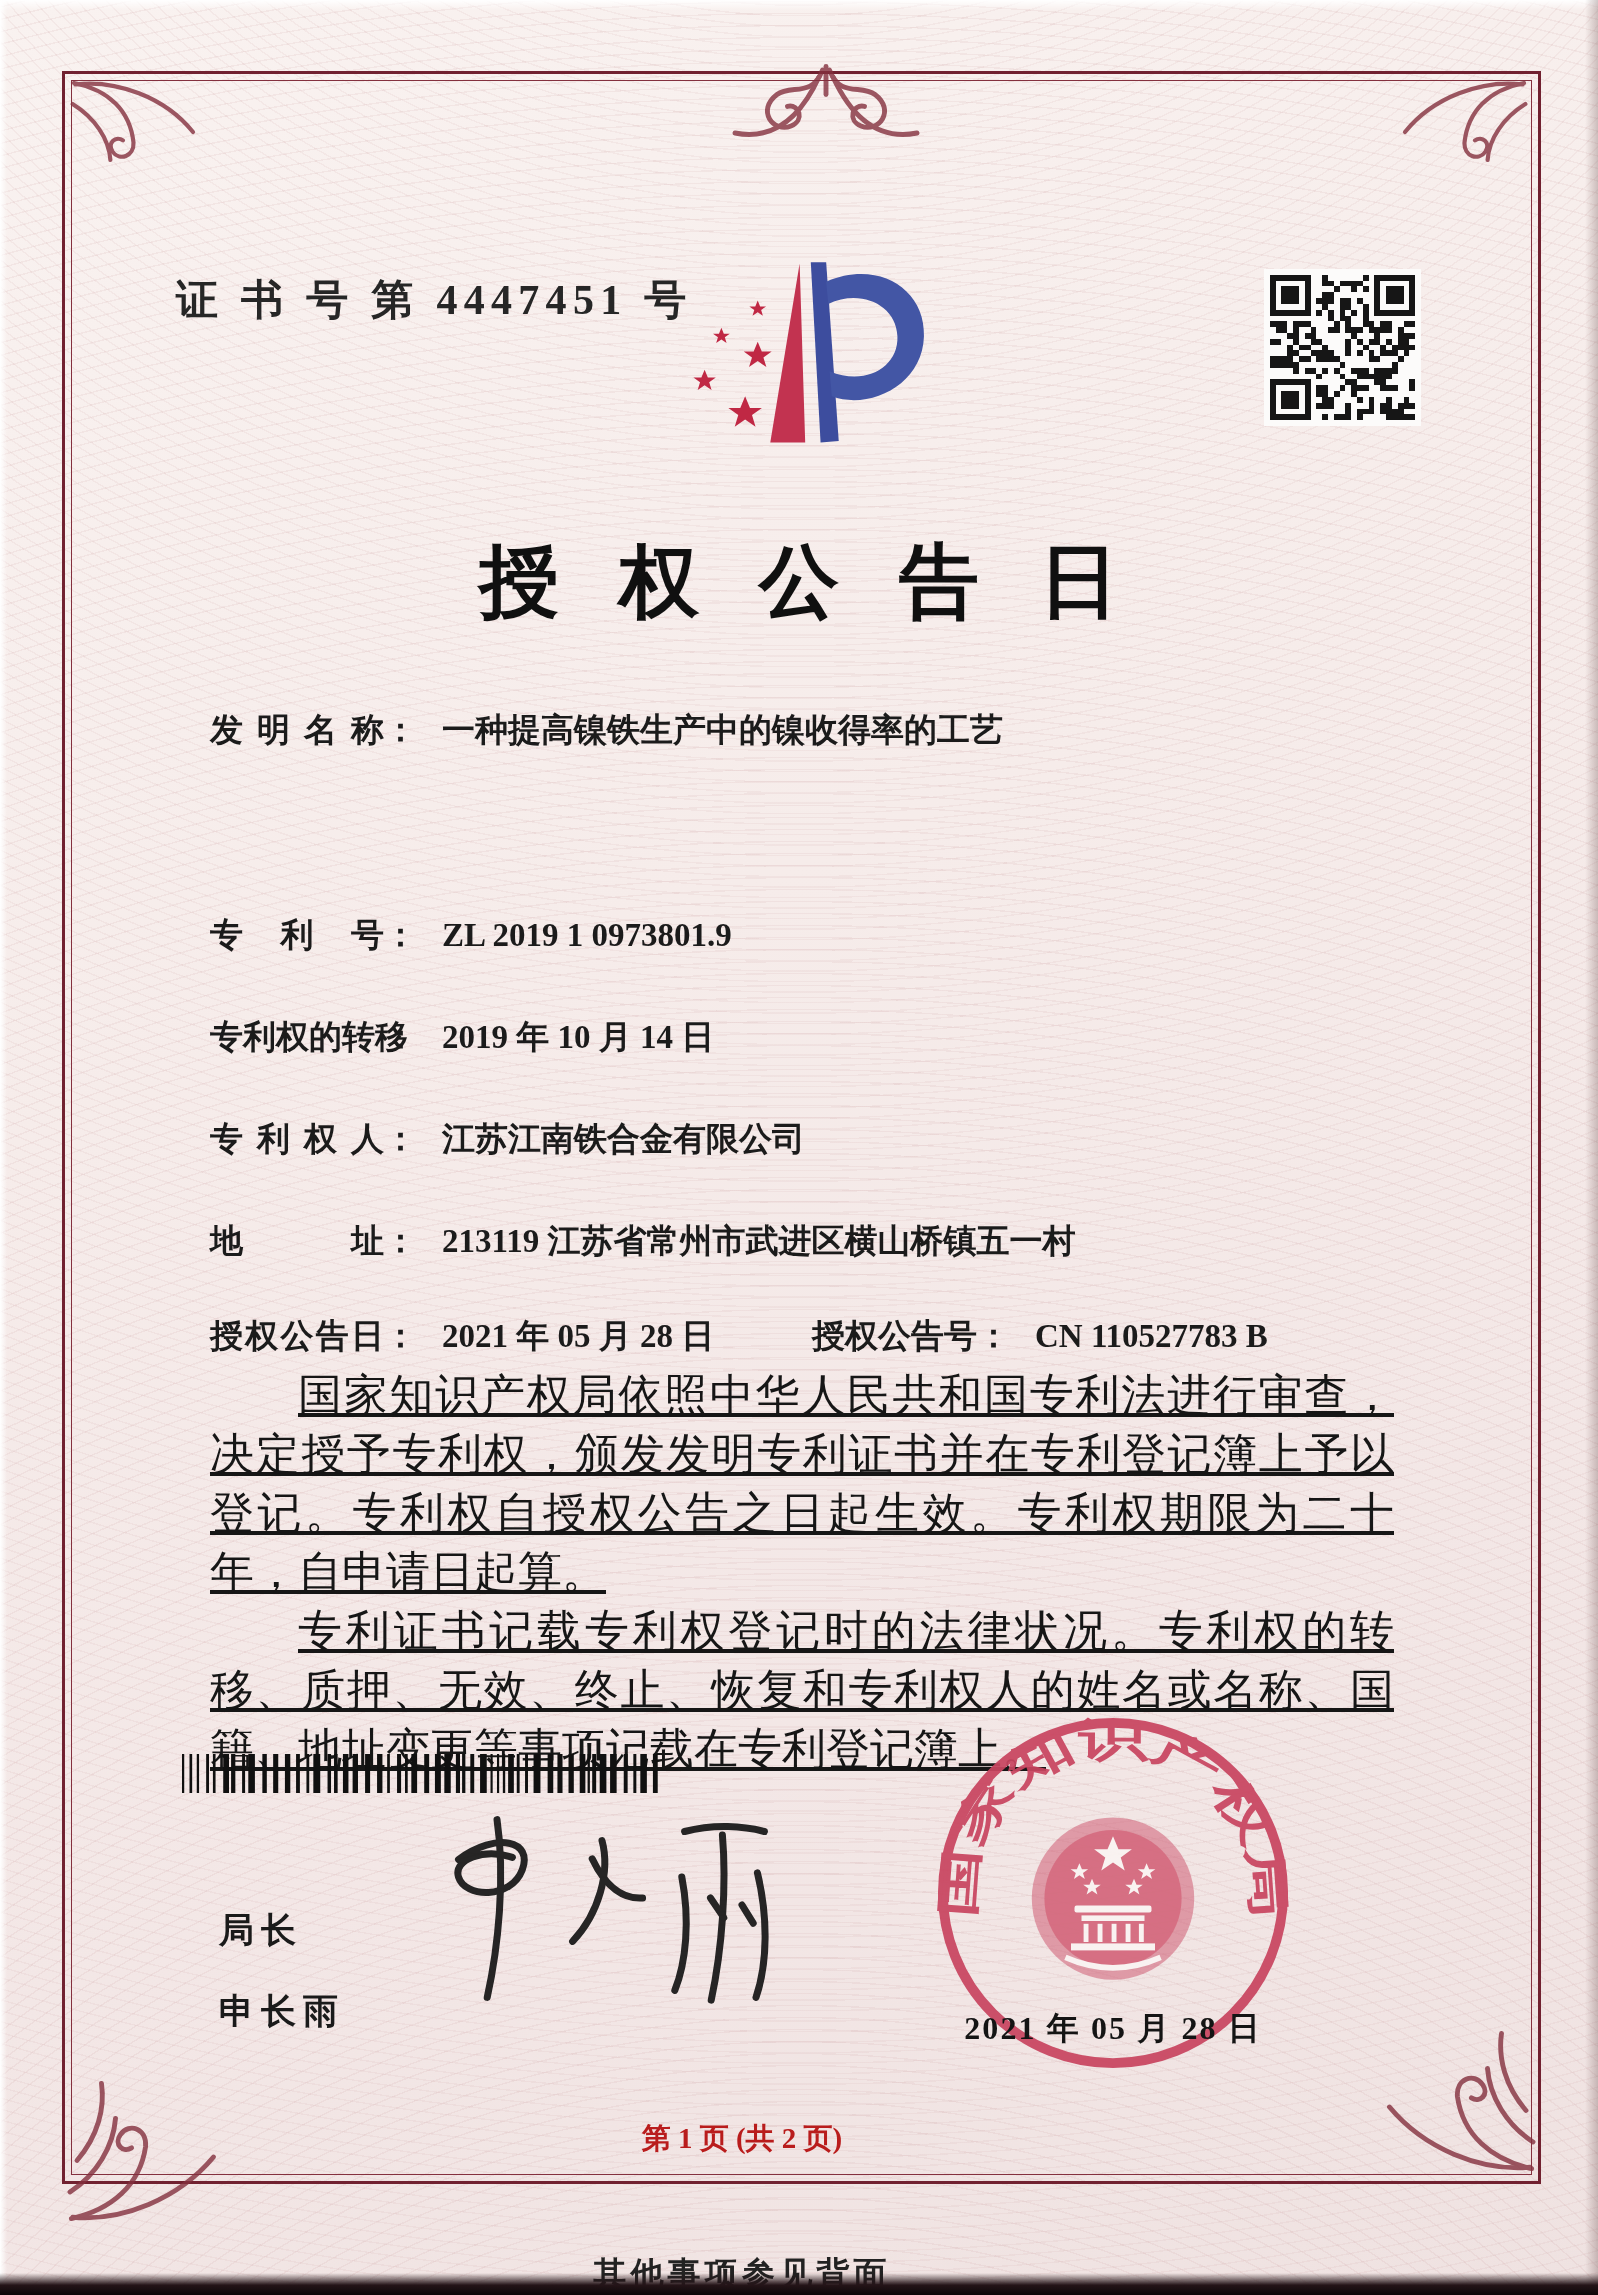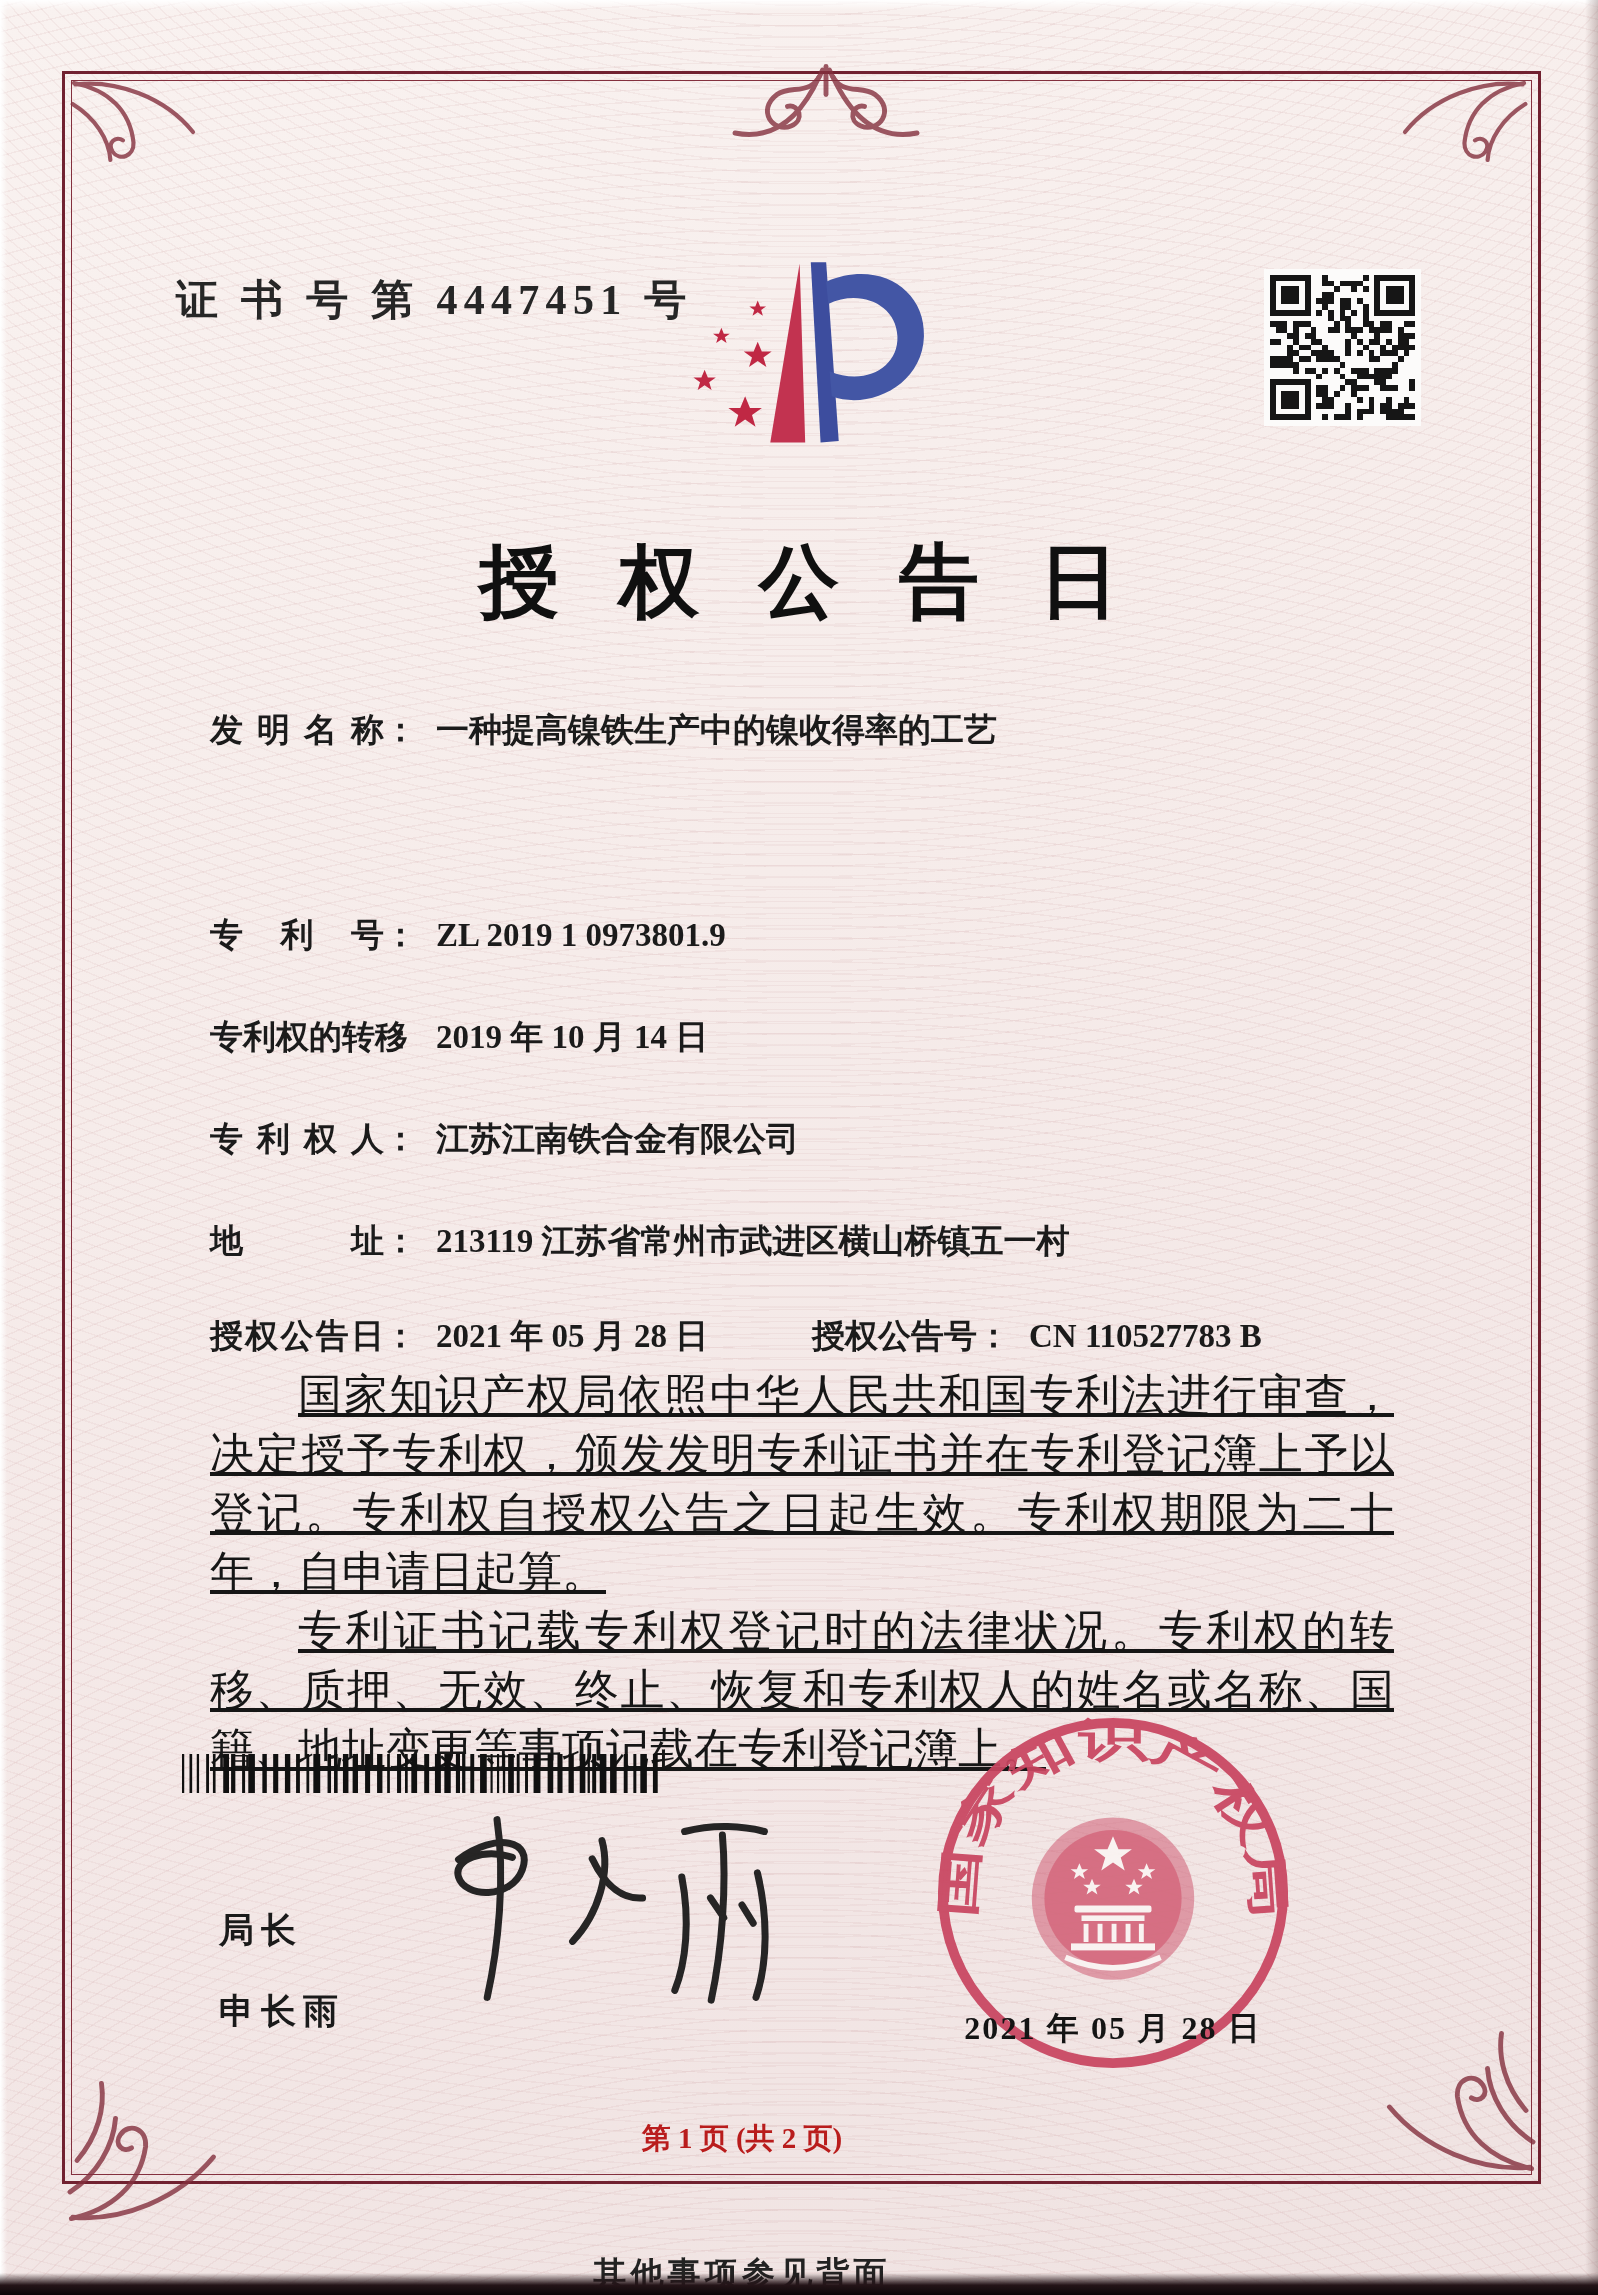--- a/index.html
+++ b/index.html
@@ -17,21 +17,21 @@
   .edge-bottom{position:absolute;left:0;bottom:0;width:100%;height:22.4px;background:linear-gradient(rgba(20,10,12,0),#241418 55%,#0c0608);}
   
   .frame-outer{position:absolute;left:62px;top:71px;right:57px;bottom:111px;border:3.5px solid #712130;}
   .frame-inner{position:absolute;inset:6.3px;border:1.4px solid #84303e;}
   .abs{position:absolute;}
   .cert-no{left:176px;top:272px;font-size:42px;font-weight:600;letter-spacing:6.3px;color:#262626;}
   .title{left:0;top:529px;width:100%;text-align:center;font-size:80px;font-weight:700;
          letter-spacing:60px;text-indent:60px;color:#101010;}
   .field-row{left:210px;height:49px;font-size:33px;font-weight:600;white-space:nowrap;}
   .lbl{display:inline-block;width:174px;text-align:justify;text-align-last:justify;vertical-align:top;}
-  .val{margin-left:19px;}
+  .val{margin-left:25px;}
   .grant-no{left:812px;top:1314px;font-size:33px;font-weight:600;white-space:nowrap;}
   .paras{left:210px;top:1366px;width:1184px;font-size:44px;line-height:59px;text-align:justify;color:#161616;text-decoration:underline;}
   .paras p{margin:0;text-indent:2em;}
   .director{left:197px;top:1890px;font-size:35px;font-weight:600;letter-spacing:7px;line-height:81px;color:#1a1a1a;margin-left:22px;}
   .seal-date{left:938px;top:2007px;width:350px;text-align:center;font-size:32px;font-weight:600;
              letter-spacing:2.1px;color:#141414;}
   .page-info{left:532px;top:2119px;width:420px;text-align:center;font-size:29px;font-weight:600;color:#b91c1c;}
   .footer-note{left:532px;top:2216px;width:420px;text-align:center;font-size:33px;font-weight:600;
                letter-spacing:4.2px;color:#222;margin-top:36px;}
   svg{display:block;}

